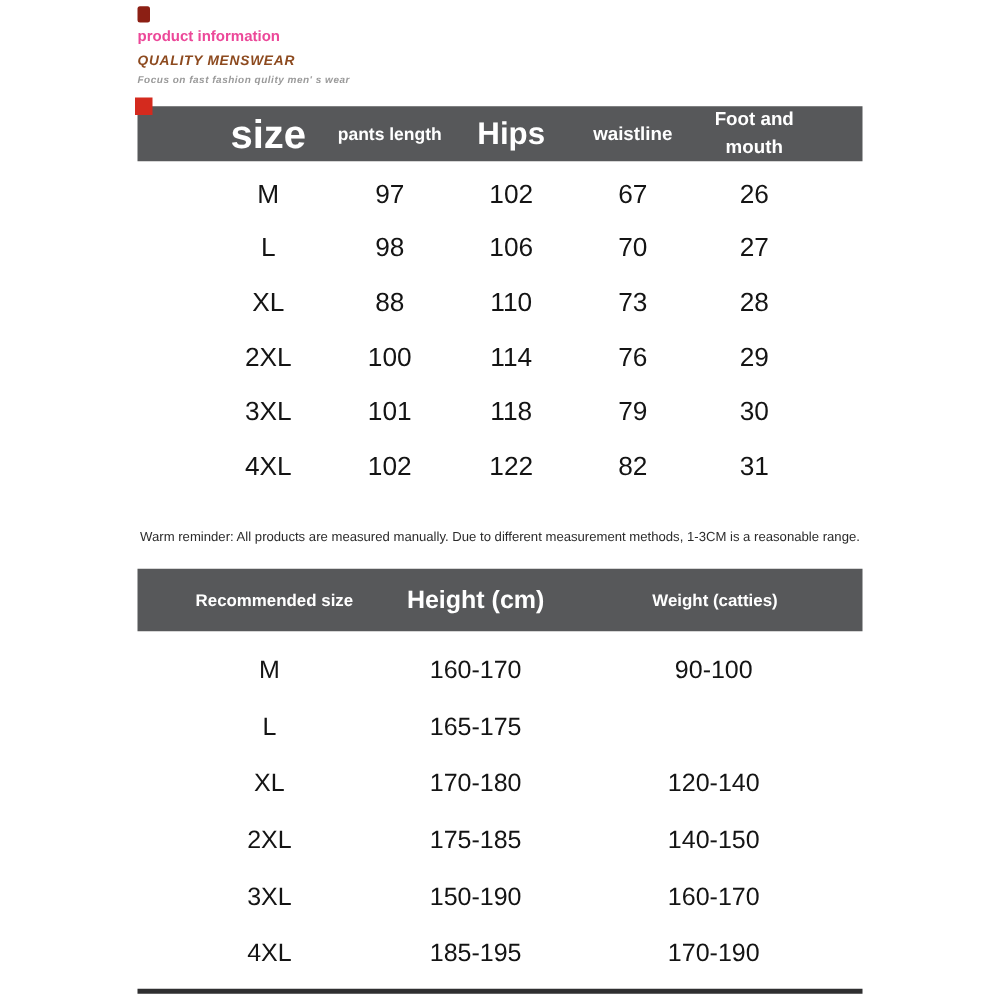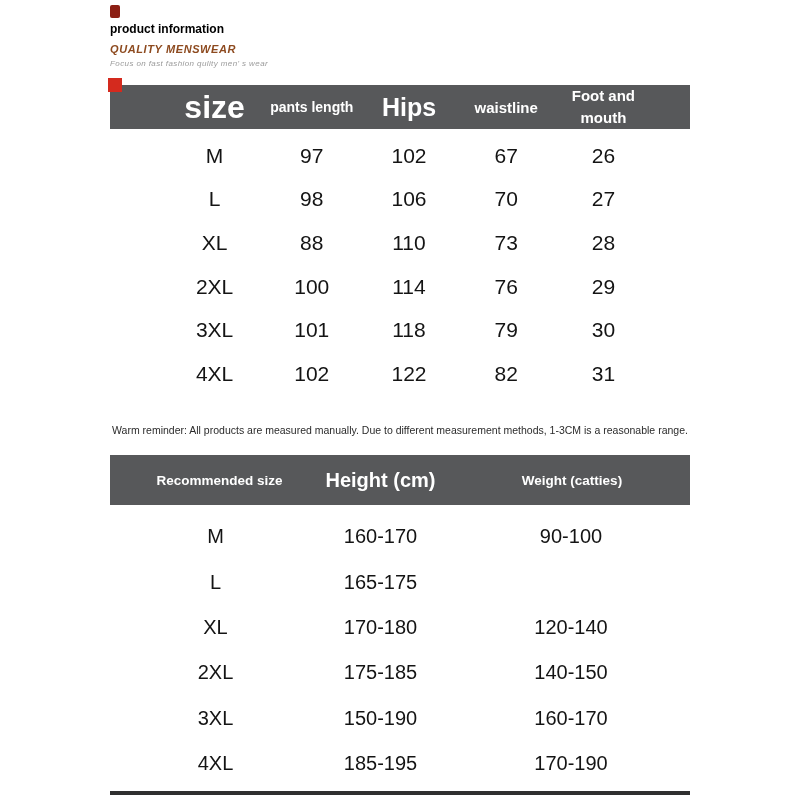--- a/index.html
+++ b/index.html
@@ -25,34 +25,34 @@
   .top-header { position: absolute; left: 110px; top: 5px; }
   .brand-mark {
     width: 10px; height: 13px;
     background: #8c1f14;
     border-radius: 2px;
   }
   .eyebrow {
     margin-top: 4px;
     font-size: 12px;
     font-weight: bold;
-    color: #000000;
+    color: #ec4899;
   }
   .brand {
     margin-top: 7px;
     font-size: 11px;
     font-weight: bold;
     font-style: italic;
     letter-spacing: 0.6px;
     color: var(--brand-brown);
   }
   .tagline {
     margin-top: 4px;
     font-size: 8px;
-    font-weight: normal;
+    font-weight: bold;
     letter-spacing: 0.4px;
     color: #9a9a9a;
     font-style: italic;
   }
   .accent-square {
     position: absolute;
     left: 108px; top: 78px;
     width: 14px; height: 14px;
     background: var(--accent-red);
     z-index: 2;

